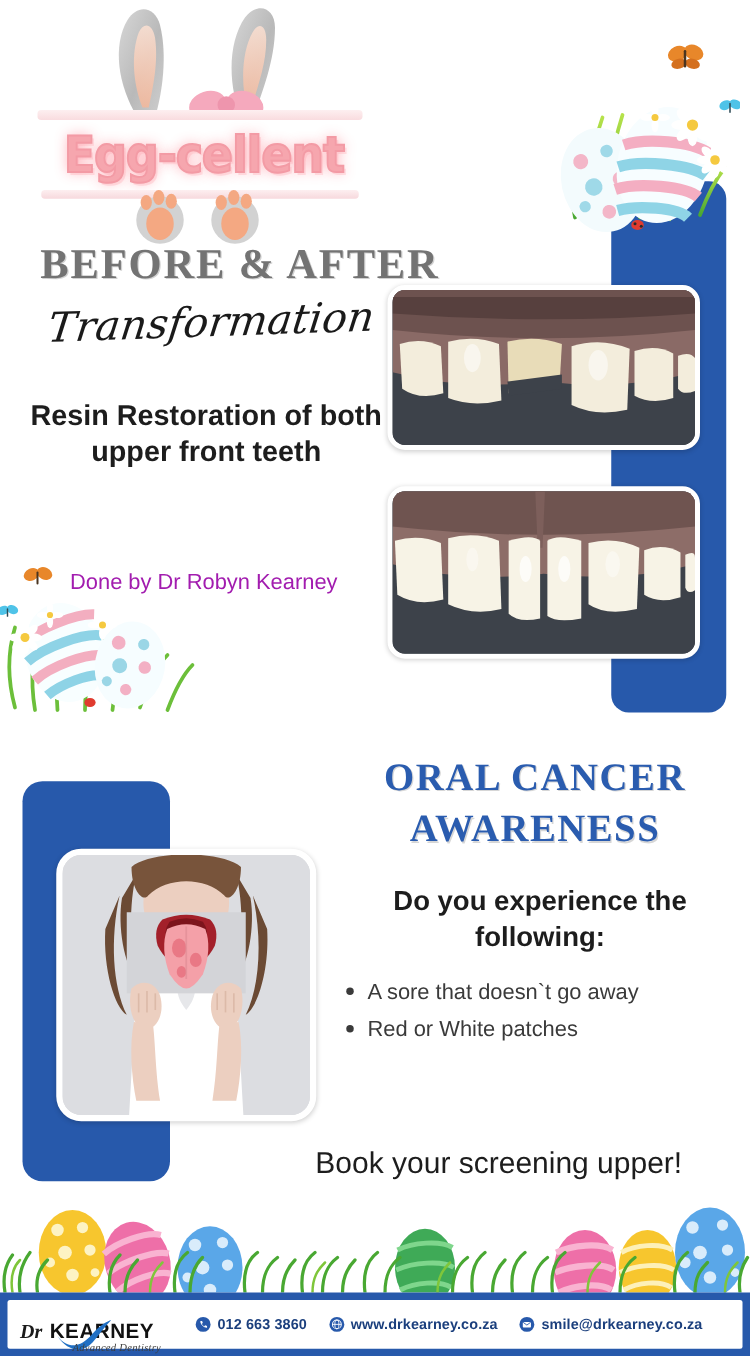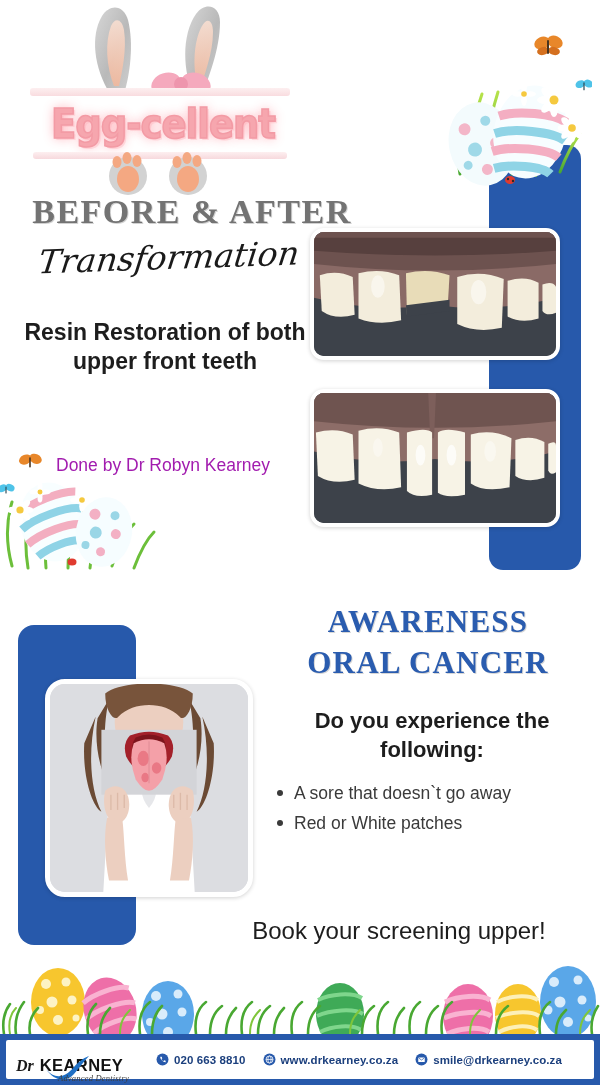--- a/index.html
+++ b/index.html
@@ -409,22 +409,22 @@
     </g>
     <g transform="translate(12,50) scale(.58)">
       <ellipse cx="-6" cy="-3" rx="8" ry="6" fill="#4fc3e8" transform="rotate(-25 -6 -3)"></ellipse>
       <ellipse cx="7" cy="-4" rx="8" ry="6" fill="#4fc3e8" transform="rotate(25 7 -4)"></ellipse>
       <rect x="-1" y="-6" width="2" height="12" rx="1" fill="#2d4a55"></rect>
     </g>
     <ellipse cx="78" cy="122" rx="4.5" ry="3.6" fill="#e03b2f"></ellipse>
   </svg>
 
   <div class="oca-title">
+    <div>ORAL CANCER</div>
     <div>AWARENESS</div>
-    <div>ORAL CANCER</div>
   </div>
   <div class="do-you">Do you experience the following:</div>
   <ul class="symptom-list">
     <li>A sore that doesn`t go away</li>
     <li>Red or White patches</li>
   </ul>
   <div class="book-now">Book your screening upper!</div>
 
   <div class="photo photo-tongue">
     <svg viewBox="0 0 208 218" preserveAspectRatio="none">
@@ -570,21 +570,21 @@
         <span class="logo-sub">Advanced Dentistry</span>
       </div>
 
       <div class="contacts">
 
         <div class="contact">
           <svg class="contact-icon" viewBox="0 0 24 24">
             <circle cx="12" cy="12" r="11" fill="#2759ab"></circle>
             <path d="M8 7 L10.5 7 L11.6 10 L10 11.2 C10.8 13 11.9 14.1 13.6 15 L14.9 13.4 L17.8 14.5 L17.8 17 C14 17.6 7 11.5 8 7 Z" fill="#fff"></path>
           </svg>
-          <span class="contact-text">020 663 8810</span>
+          <span class="contact-text">012 663 3860</span>
         </div>
 
         <div class="contact">
           <svg class="contact-icon" viewBox="0 0 24 24">
             <circle cx="12" cy="12" r="11" fill="#2759ab"></circle>
             <circle cx="12" cy="12" r="6.5" fill="none" stroke="#fff" stroke-width="1.5"></circle>
             <ellipse cx="12" cy="12" rx="3" ry="6.5" fill="none" stroke="#fff" stroke-width="1.3"></ellipse>
             <path d="M5.6 12 H18.4" stroke="#fff" stroke-width="1.3"></path>
           </svg>
           <span class="contact-text">www.drkearney.co.za</span>

